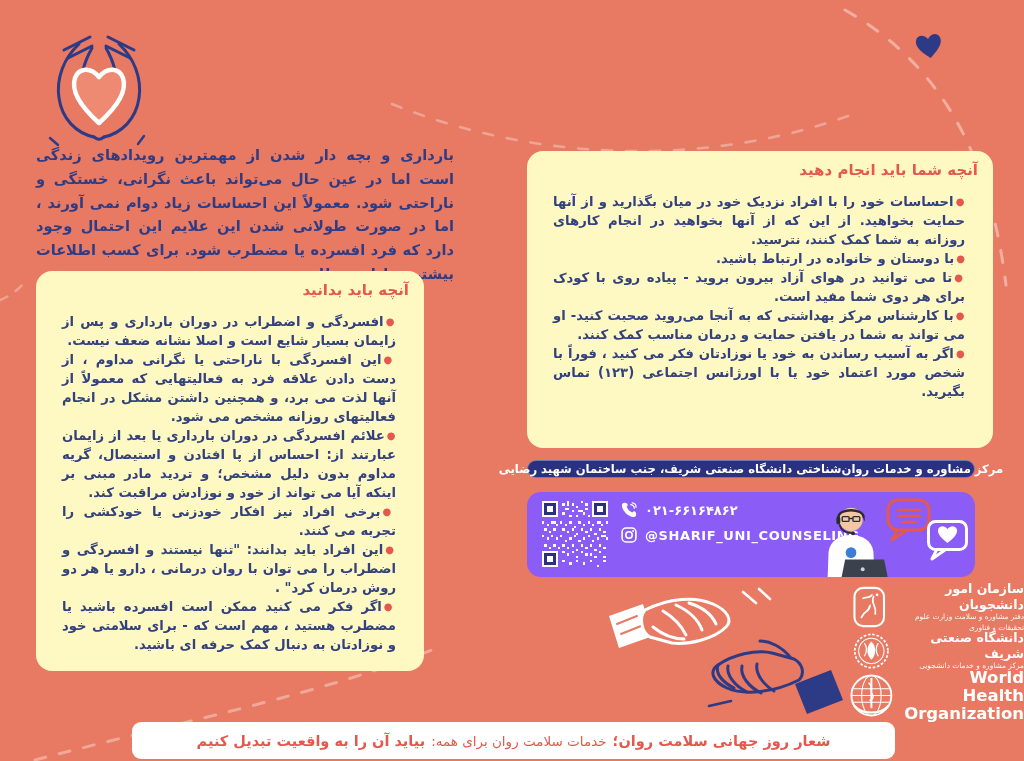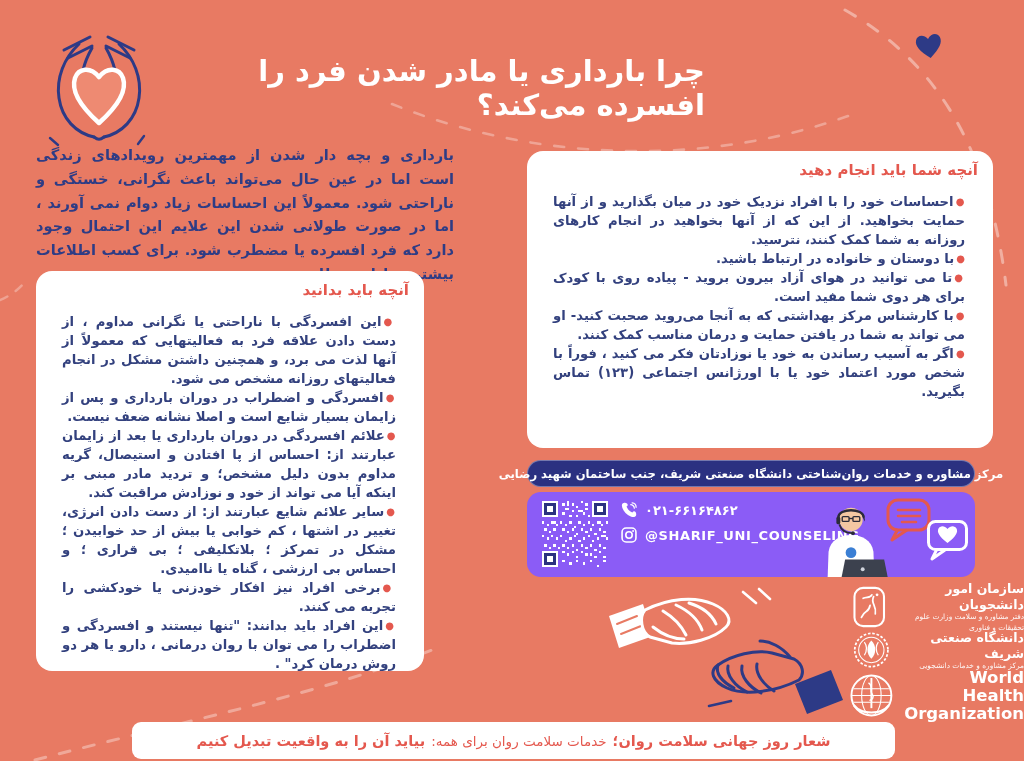--- a/index.html
+++ b/index.html
@@ -15,39 +15,39 @@
     direction:rtl;text-align:right;
     color:#ffffff;font-size:29px;font-weight:bold;letter-spacing:-0.5px;
   }
   .intro{
     left:36px;top:143px;width:418px;height:125px;
     direction:rtl;text-align:justify;
     color:#2e3c85;font-size:14.6px;font-weight:bold;line-height:1.63;
   }
   
   .card{
-    background:#ffffff;border-radius:16px;box-sizing:border-box;
+    background:#fef9c3;border-radius:16px;box-sizing:border-box;
     padding:9px 15px 8px 13px;direction:rtl;overflow:hidden;
   }
   .card-know{left:36px;top:271px;width:388px;height:400px;}
   .card-do{left:527px;top:151px;width:466px;height:297px;}
   .card h2{
     margin:1px 0 3px 0;color:#e4584e;font-size:15px;font-weight:bold;text-align:right;
   }
   .card ul{list-style:none;margin:13px;padding:0;}
   .card li{
     position:relative;color:#33417e;font-size:13.2px;line-height:1.44;
     text-align:justify;font-weight:bold;
   }
   .card li .dot{
     color:#e4584e;font-size:10px;margin-left:2px;vertical-align:1px;
   }
   
   .addr-pill{
-    left:527px;top:460px;width:448px;height:27px;border-radius:14px;
+    left:527px;top:460px;width:448px;height:18px;border-radius:14px;
     background:#2b3181;border:1px solid rgba(255,255,255,.35);box-sizing:border-box;
     display:flex;align-items:center;justify-content:center;
     color:#fff;font-size:11.6px;font-weight:bold;direction:rtl;white-space:nowrap;
   }
   .banner{
     left:527px;top:492px;width:448px;height:85px;border-radius:14px;
     background:#8b5cf6;overflow:hidden;
   }
   .banner .qr{position:absolute;left:15px;top:9px;width:66px;height:66px;}
   .contact-col{
@@ -56,21 +56,21 @@
   }
   .contact-row{
     display:flex;align-items:center;gap:8px;height:22px;
     color:#fff;font-size:13px;font-weight:bold;letter-spacing:0.6px;
   }
   .contact-row svg{flex:0 0 auto;}
   .person{position:absolute;right:84px;bottom:-2px;width:80px;height:80px;}
   .bubble-red{position:absolute;right:42px;top:5px;width:48px;height:45px;}
   .bubble-white{position:absolute;right:4px;top:27px;width:45px;height:42px;}
   
-  .logo-row{display:flex;align-items:flex-start;gap:8px;direction:ltr;color:#fff;}
+  .logo-row{display:flex;align-items:center;gap:8px;direction:ltr;color:#fff;}
   .logo-row .txt{display:flex;flex-direction:column;direction:rtl;text-align:right;}
   .logo1{left:851px;top:581px;}
   .logo2{left:853px;top:630px;}
   .logo3{left:849px;top:669px;align-items:center;gap:9px;}
   .logo-title{font-size:12.5px;font-weight:bold;line-height:1.25;}
   .logo-sub{font-size:7.4px;line-height:1.4;opacity:.95;}
   .who-text{font-size:16.5px;font-weight:bold;line-height:1.08;direction:ltr;text-align:left;}
   
   .footer-bar{
     left:132px;top:722px;width:763px;height:37px;border-radius:9px;background:#ffffff;
@@ -111,35 +111,33 @@
       <path d="M16 112 L24 119" stroke-width="2.4"></path>
       <path d="M110 110 L104 118" stroke-width="2.4"></path>
     </g>
     <path d="M65 97 C45 79 37 64 41 52 C44.5 42.5 56 40 65 51 C74 40 85.5 42.5 89 52 C93 64 85 79 65 97 Z" fill="#ee8a72" stroke="#ffffff" stroke-width="4.5" stroke-linejoin="round"></path>
   </svg>
 
   <svg class="abs heart-tr" viewBox="0 0 34 32">
     <path d="M17 28 C7 20 3 14 5 8.5 C6.8 4 13 3 17 9 C21 3 27.2 4 29 8.5 C31 14 27 20 17 28 Z" fill="#2d3a86" transform="rotate(-8 17 16)"></path>
   </svg>
 
-  <div class="abs title">چرا بارداری یا مادر شدن فرد را افسرده می‌کند؟</div>
 
   <div class="abs intro">بارداری و بچه دار شدن از مهمترین رویدادهای زندگی است اما در عین حال می‌تواند باعث نگرانی، خستگی و ناراحتی شود. معمولاً این احساسات زیاد دوام نمی آورند ، اما در صورت طولانی شدن این علایم این احتمال وجود دارد که فرد افسرده یا مضطرب شود. برای کسب اطلاعات بیشتر به ادامه مطلب بروید ...</div>
 
   <div class="abs card card-know">
     <h2>آنچه باید بدانید</h2>
     <ul>
 
+        <li><span class="dot">●</span><span>افسردگی و اضطراب در دوران بارداری و پس از زایمان بسیار شایع است و اصلا نشانه ضعف نیست.</span></li>
+
         <li><span class="dot">●</span><span>این افسردگی با ناراحتی یا نگرانی مداوم ، از دست دادن علاقه فرد به فعالیتهایی که معمولاً از آنها لذت می برد، و همچنین داشتن مشکل در انجام فعالیتهای روزانه مشخص می شود.</span></li>
 
-        <li><span class="dot">●</span><span>افسردگی و اضطراب در دوران بارداری و پس از زایمان بسیار شایع است و اصلا نشانه ضعف نیست.</span></li>
-
         <li><span class="dot">●</span><span>علائم افسردگی در دوران بارداری یا بعد از زایمان عبارتند از: احساس از پا افتادن و استیصال، گریه مداوم بدون دلیل مشخص؛ و تردید مادر مبنی بر اینکه آیا می تواند از خود و نوزادش مراقبت کند.</span></li>
 
-        <li><span class="dot">●</span><span>سایر علائم شایع عبارتند از: از دست دادن انرژی، تغییر در اشتها ، کم خوابی یا بیش از حد خوابیدن ؛ مشکل در تمرکز ؛ بلاتکلیفی ؛ بی قراری ؛ و احساس بی ارزشی ، گناه یا ناامیدی.</span></li>
 
         <li><span class="dot">●</span><span>برخی افراد نیز افکار خودزنی یا خودکشی را تجربه می کنند.</span></li>
 
         <li><span class="dot">●</span><span>این افراد باید بدانند: "تنها نیستند و افسردگی و اضطراب را می توان با روان درمانی ، دارو یا هر دو روش درمان کرد" .</span></li>
 
         <li><span class="dot">●</span><span>اگر فکر می کنید ممکن است افسرده باشید یا مضطرب هستید ، مهم است که - برای سلامتی خود و نوزادتان به دنبال کمک حرفه ای باشید.</span></li>
       </ul>
   </div>
 
   <div class="abs card card-do">

